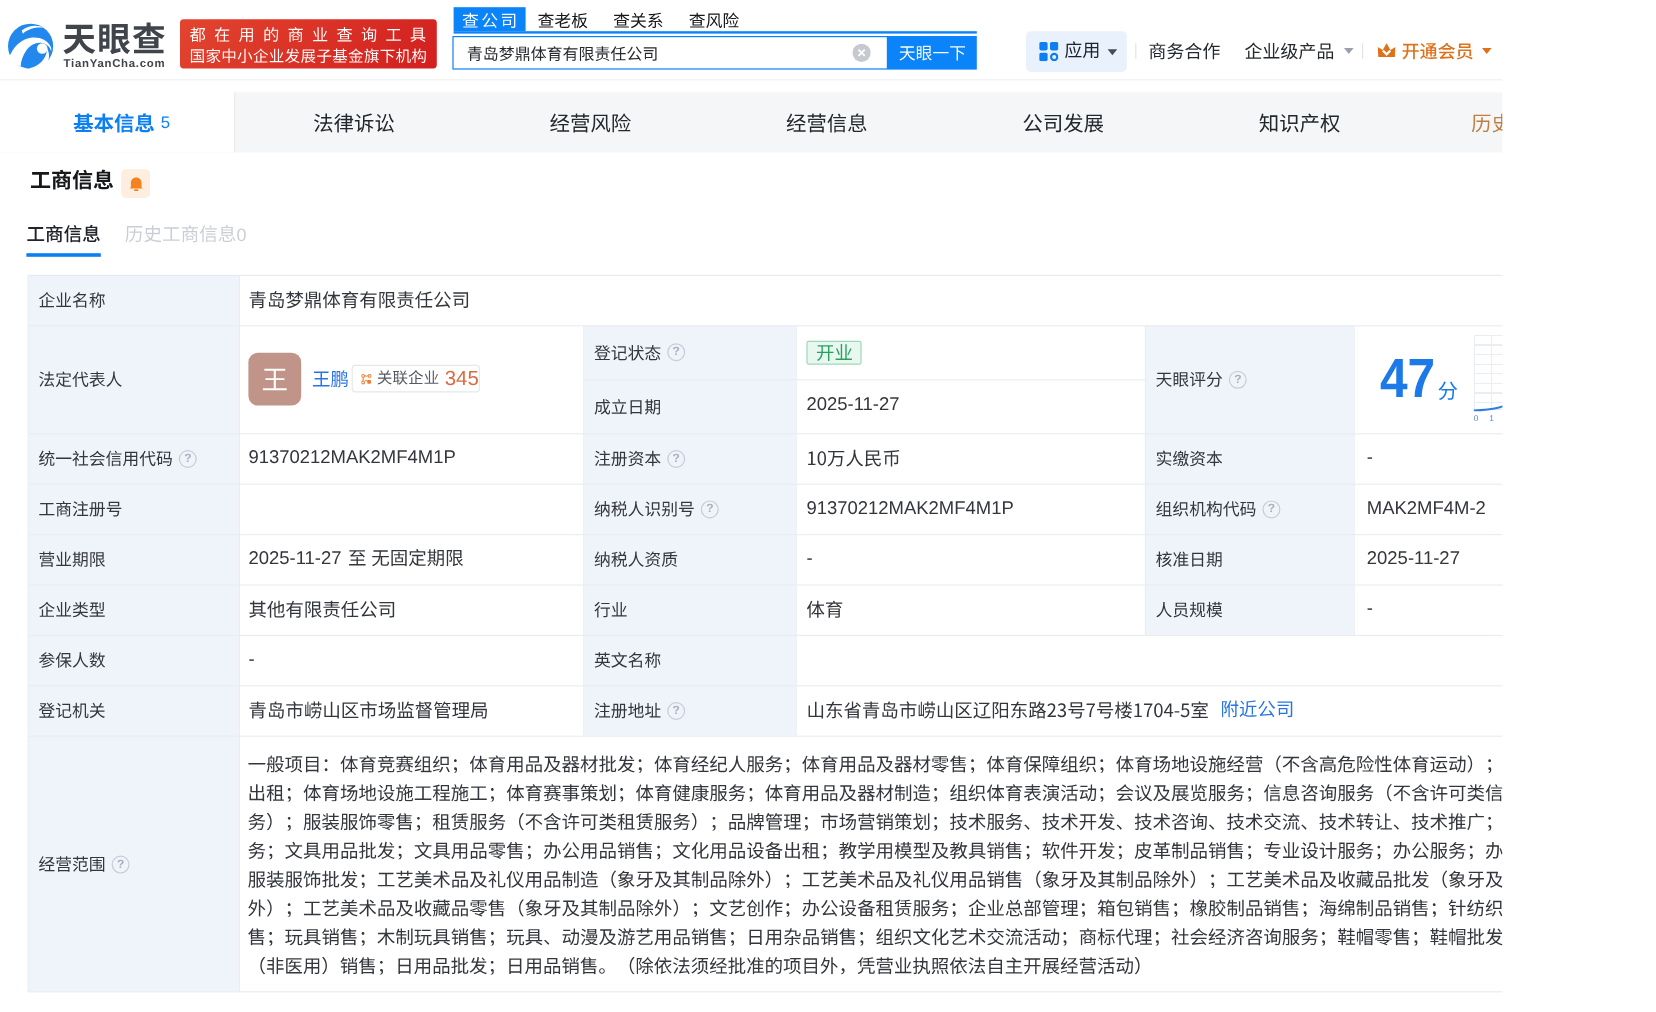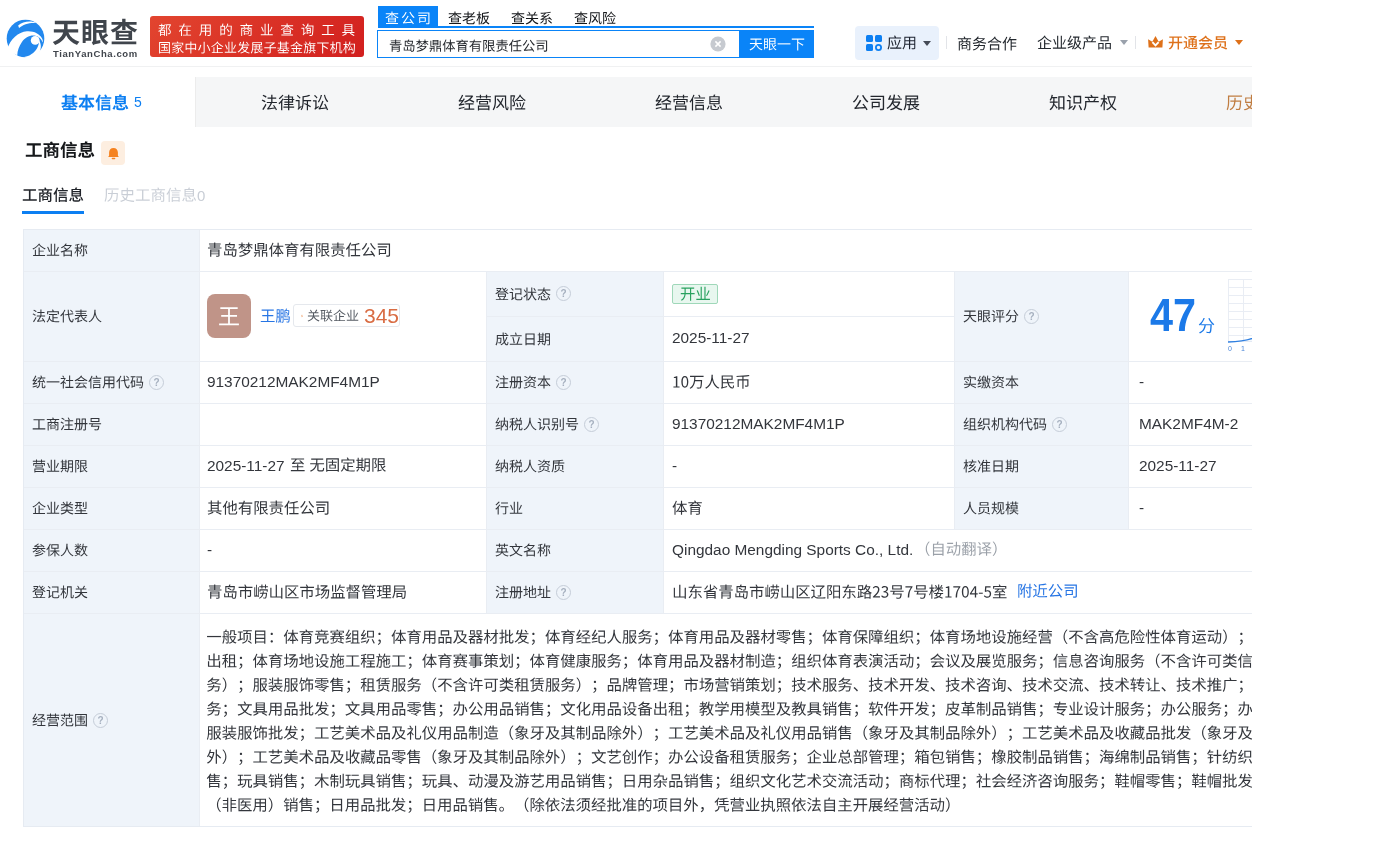--- a/index.html
+++ b/index.html
@@ -864,21 +864,21 @@
 <div class="ab fx" style="left:293px;top:304px;width:107px;height:23px;border:1px solid #e5e8ed;border-radius:3px;background:#fff;padding-left:7px">
   <svg width="14" height="14" viewBox="0 0 14 14">
         <use href="#netw"></use>
       </svg>
   <span style="margin-left:4px"><svg style="width:52.0px;height:13px;vertical-align:-1.6px;" viewBox="0 0 800 200" fill="#555b63">
           <use href="#gF"></use>
           <use href="#gcI" x="200"></use>
           <use href="#gr" x="400"></use>
           <use href="#gi" x="600"></use>
         </svg></span>
-  <span style="margin-left:5px;font-size:21px;color:#d96c43">345</span>
+  <span style="margin-left:5px;font-size:17px;color:#d96c43">345</span>
 </div>
 <div class="ab fx" style="left:672px;top:284px;width:46px;height:20px;background:#e8f7ef;border:1px solid #9fd8b9;border-radius:2px;justify-content:center">
       <svg style="width:30.8px;height:15.4px;vertical-align:-1.8px;" viewBox="0 0 400 200" fill="#28a15f">
         <use href="#gcJ"></use>
         <use href="#gi" x="200"></use>
       </svg>
     </div>
 <div class="ab fx" style="left:672px;top:316px;height:43px">
       <span style="font-size:15.4px;color:#33363c">2025-11-27</span>
     </div>
@@ -977,31 +977,20 @@
         <use href="#gN"></use>
         <use href="#gO" x="200"></use>
       </svg>
     </div>
 <div class="ab fx" style="left:1139px;top:487px;height:42px">
       <span style="font-size:15.4px;color:#33363c">-</span>
     </div>
 
 <div class="ab fx" style="left:207px;top:529px;height:42px">
       <span style="font-size:15.4px;color:#33363c">-</span>
-    </div>
-<div class="ab fx" style="left:672px;top:529px;height:42px">
-      <span style="font-size:15.4px;color:#33363c">Qingdao Mengding Sports Co., Ltd.</span>
-      <span style="margin-left:2px"><svg style="width:92.4px;height:15.4px;vertical-align:-1.8px;" viewBox="0 0 1200 200" fill="#9aa0a8">
-          <use href="#gcU"></use>
-          <use href="#gcV" x="200"></use>
-          <use href="#gcW" x="400"></use>
-          <use href="#gcX" x="600"></use>
-          <use href="#gcY" x="800"></use>
-          <use href="#gcZ" x="1000"></use>
-        </svg></span>
     </div>
 
 <div class="ab fx" style="left:207px;top:571px;height:42px">
       <svg style="width:200.2px;height:15.4px;vertical-align:-1.8px;" viewBox="0 0 2600 200" fill="#33363c">
         <use href="#gJ"></use>
         <use href="#gK" x="200"></use>
         <use href="#gda" x="400"></use>
         <use href="#gdb" x="600"></use>
         <use href="#gdc" x="800"></use>
         <use href="#gdd" x="1000"></use>

